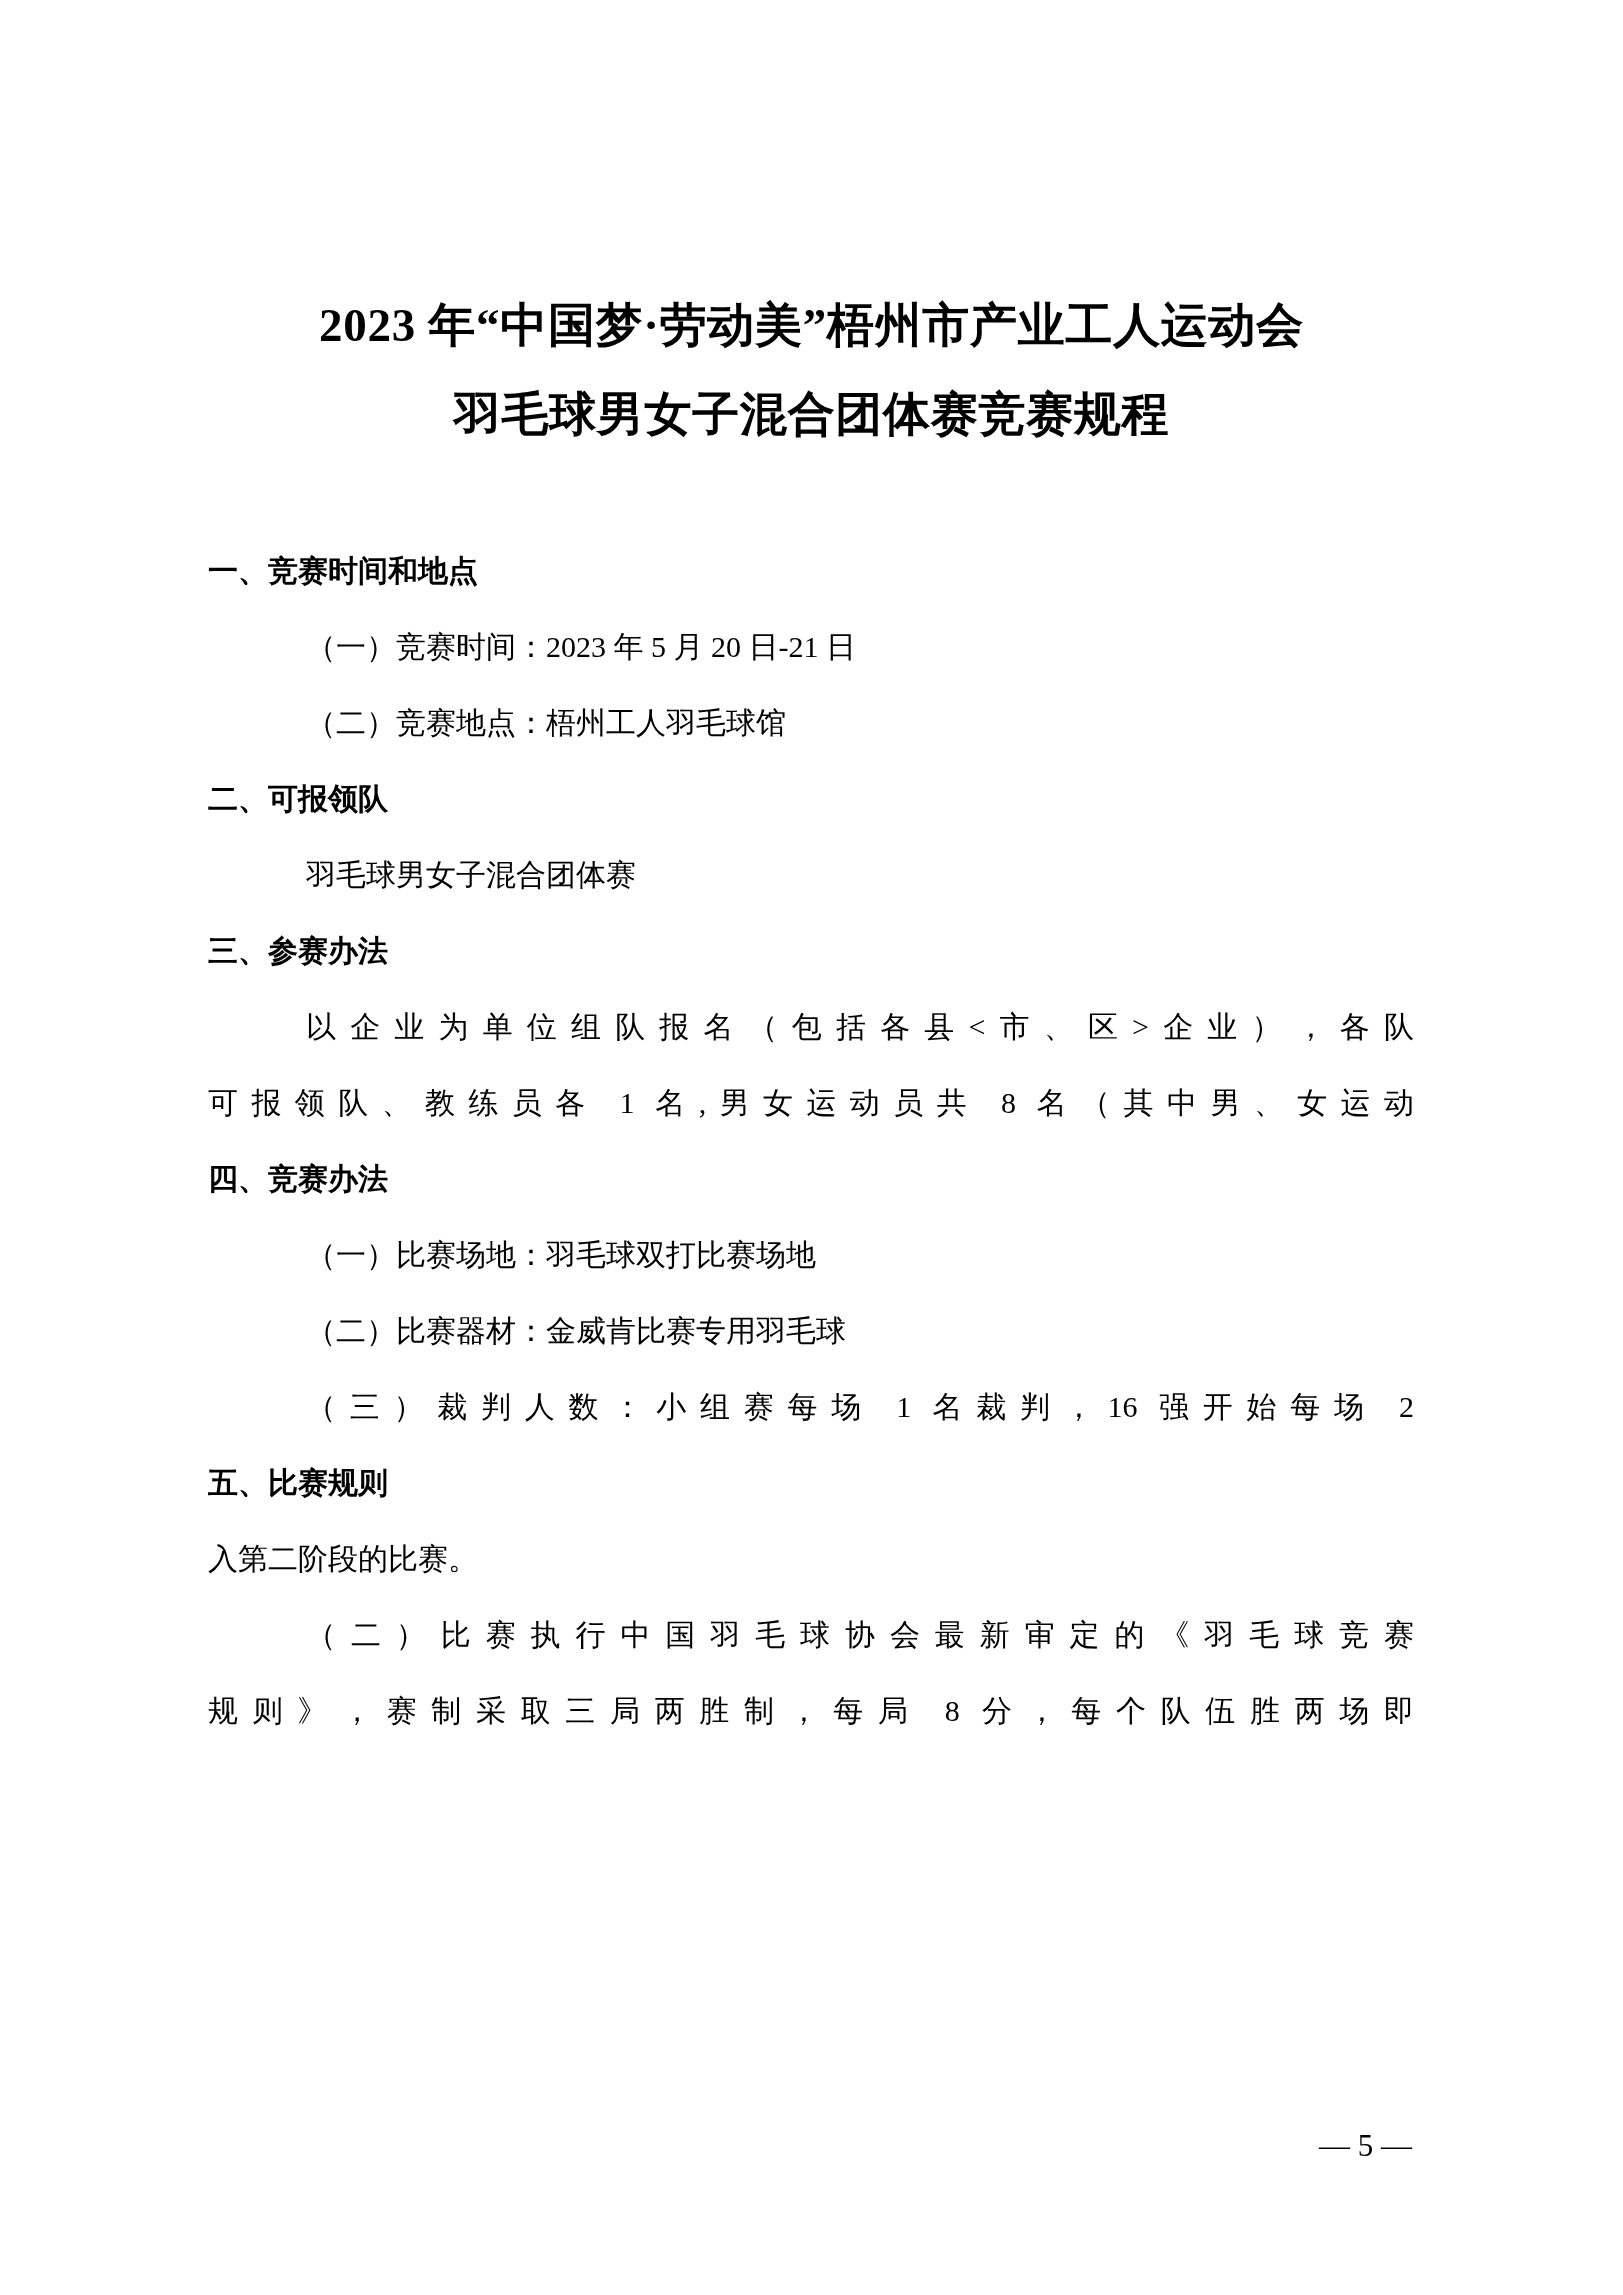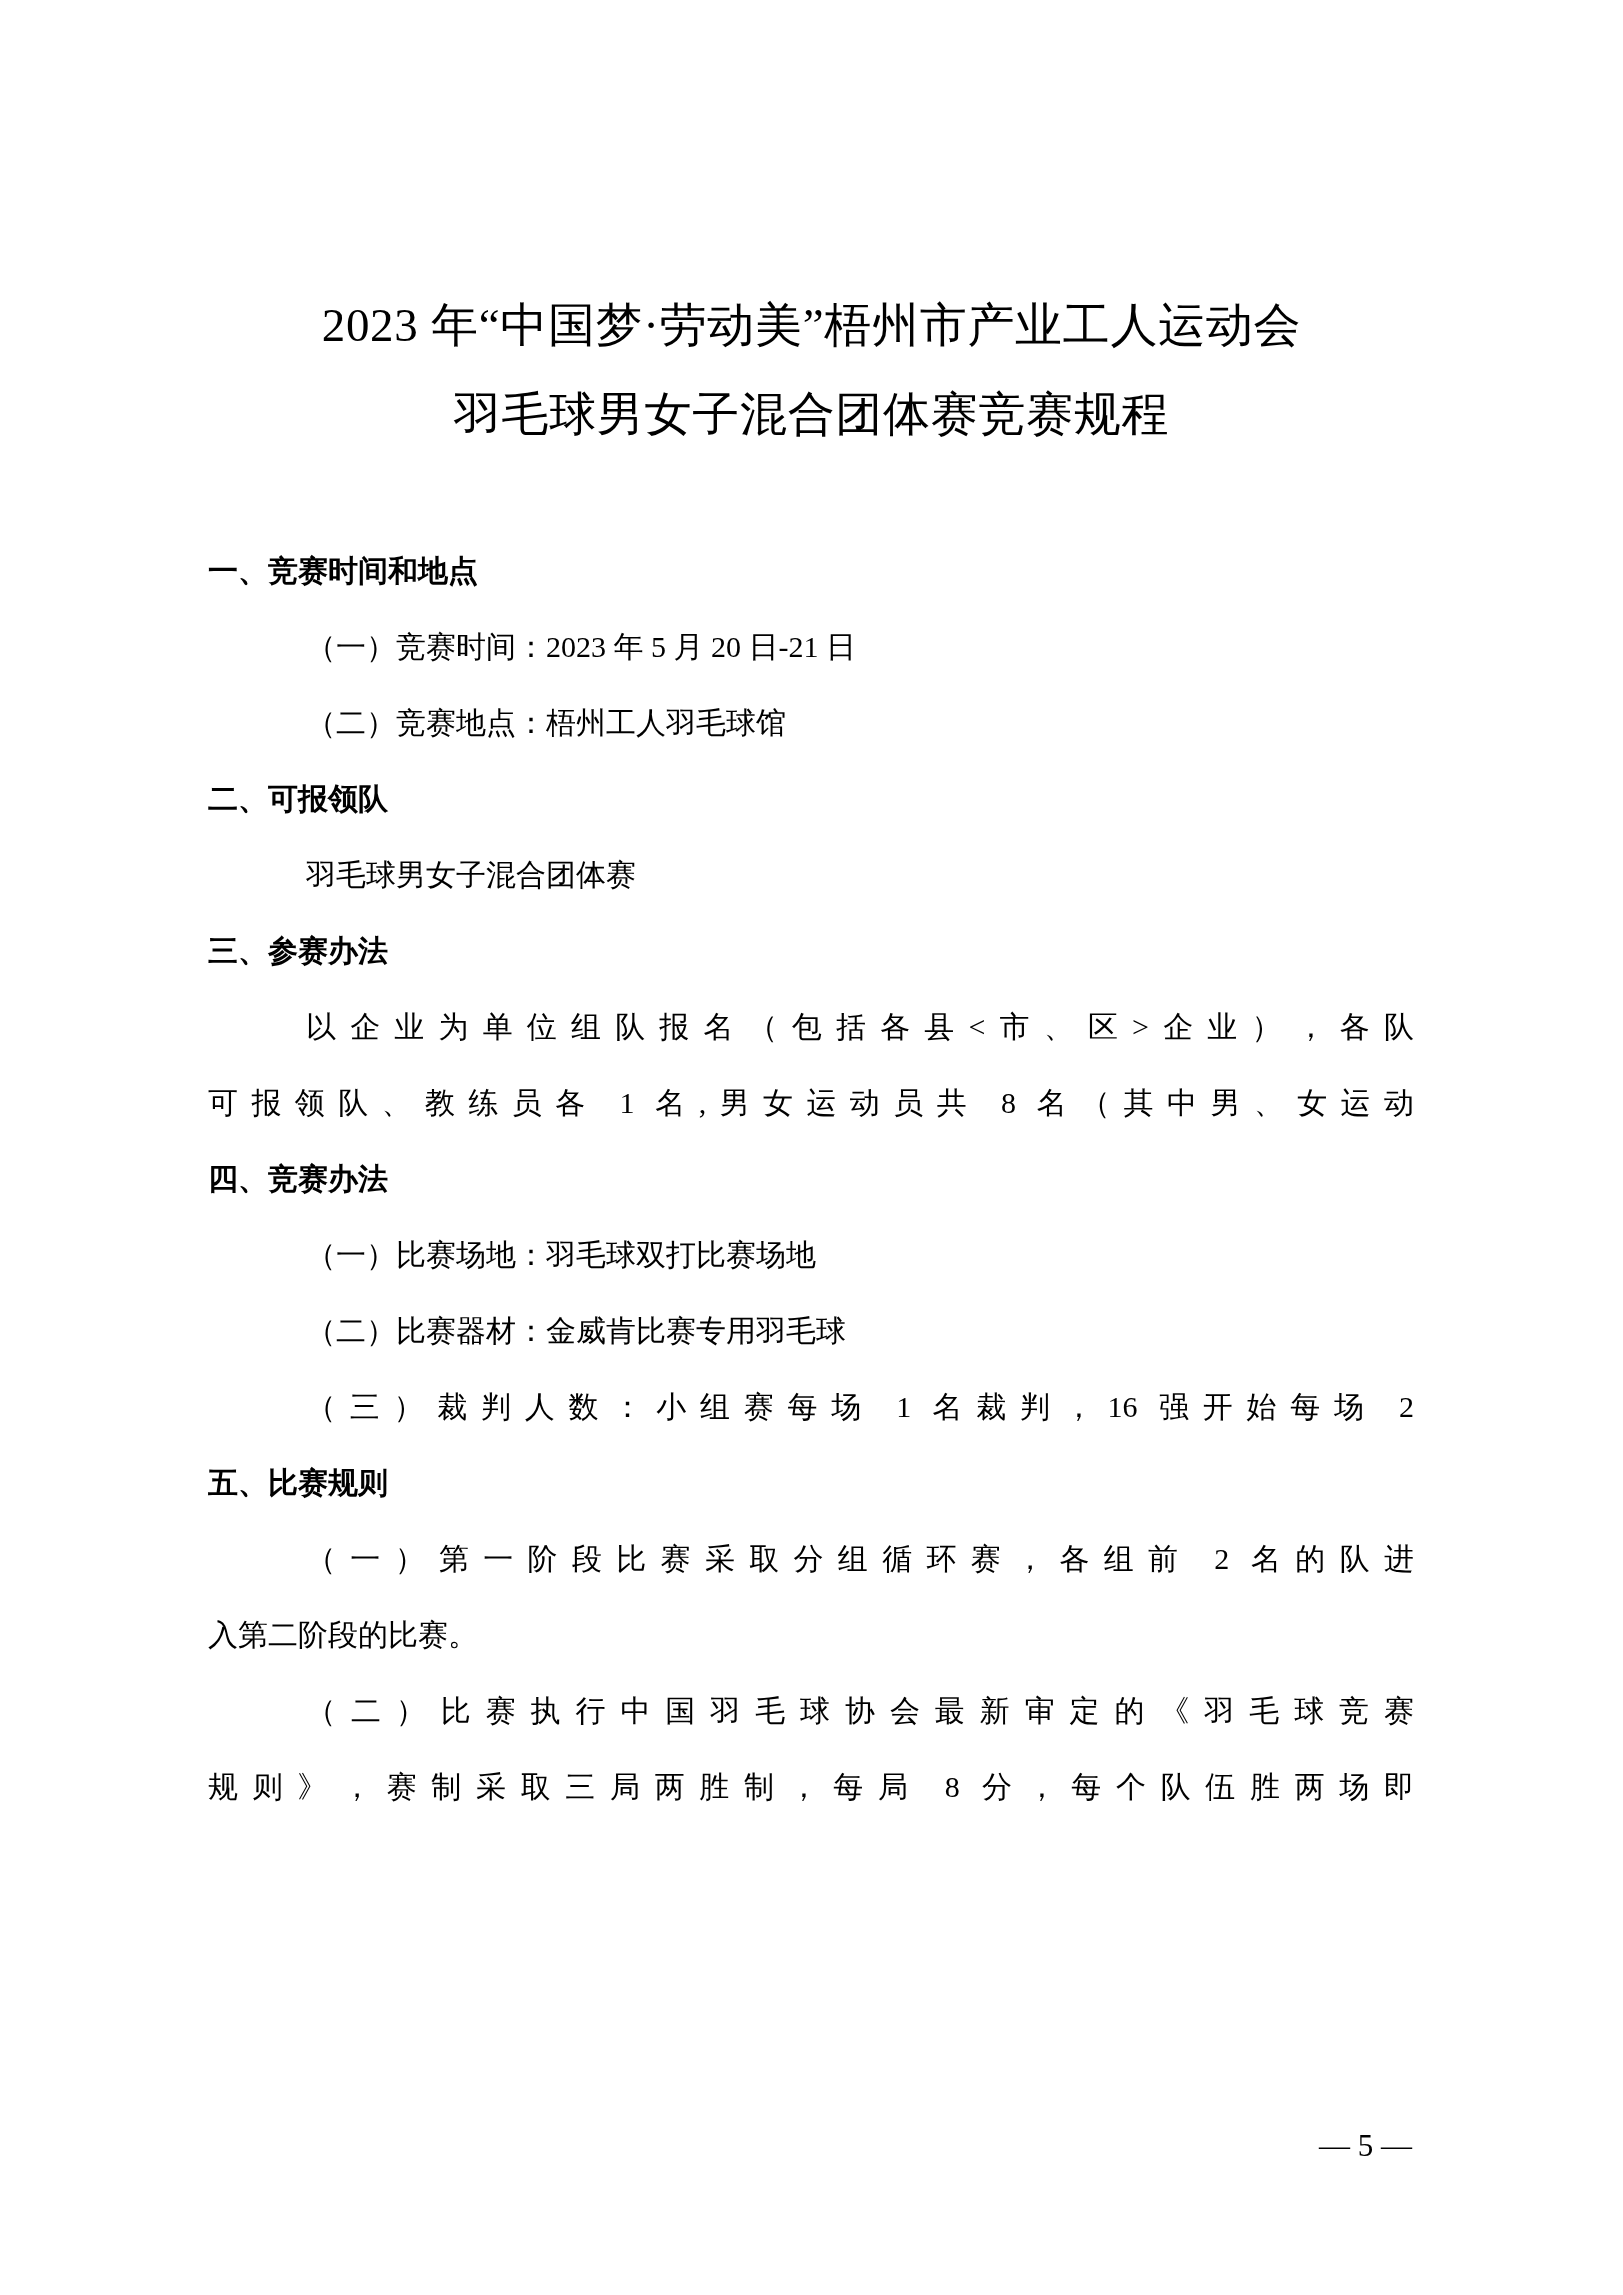--- a/index.html
+++ b/index.html
@@ -19,21 +19,21 @@
   }
   
   .doc-title {
     position: absolute;
     left: 102px;
     right: 102px;
     top: 281px;
     margin: 0;
     text-align: center;
     font-family: "Liberation Serif", serif;
-    font-weight: normal;
+    font-weight: bold;
     font-size: 47px;
     line-height: 89px;
     letter-spacing: 0.7px;
   }
   .doc-title .t-line { display: block; }
 
   
   .body-text {
     position: absolute;
     left: 208px;
@@ -91,21 +91,20 @@
     <p class="ln heading">二、可报领队</p>
     <p class="ln indent">羽毛球男女子混合团体赛</p>
     <p class="ln heading">三、参赛办法</p>
     <p class="ln indent fill">以企业为单位组队报名（包括各县&lt;市、区&gt;企业），各队</p>
     <p class="ln fill">可报领队、教练员各 1 名,男女运动员共 8 名（其中男、女运动</p>
     <p class="ln heading">四、竞赛办法</p>
     <p class="ln indent">（一）比赛场地：羽毛球双打比赛场地</p>
     <p class="ln indent">（二）比赛器材：金威肯比赛专用羽毛球</p>
     <p class="ln indent fill">（三）裁判人数：小组赛每场 1 名裁判，16 强开始每场 2</p>
     <p class="ln heading">五、比赛规则</p>
-    <p class="ln indent fill">（一）第一阶段比赛采取分组循环赛，各组前 2 名的队进</p>
     <p class="ln">入第二阶段的比赛。</p>
     <p class="ln indent fill">（二）比赛执行中国羽毛球协会最新审定的《羽毛球竞赛</p>
     <p class="ln fill">规则》，赛制采取三局两胜制，每局 8 分，每个队伍胜两场即</p>
   </div>
 
   <div class="page-number">
     <span>— 5 —</span>
   </div>
 
 </div>

